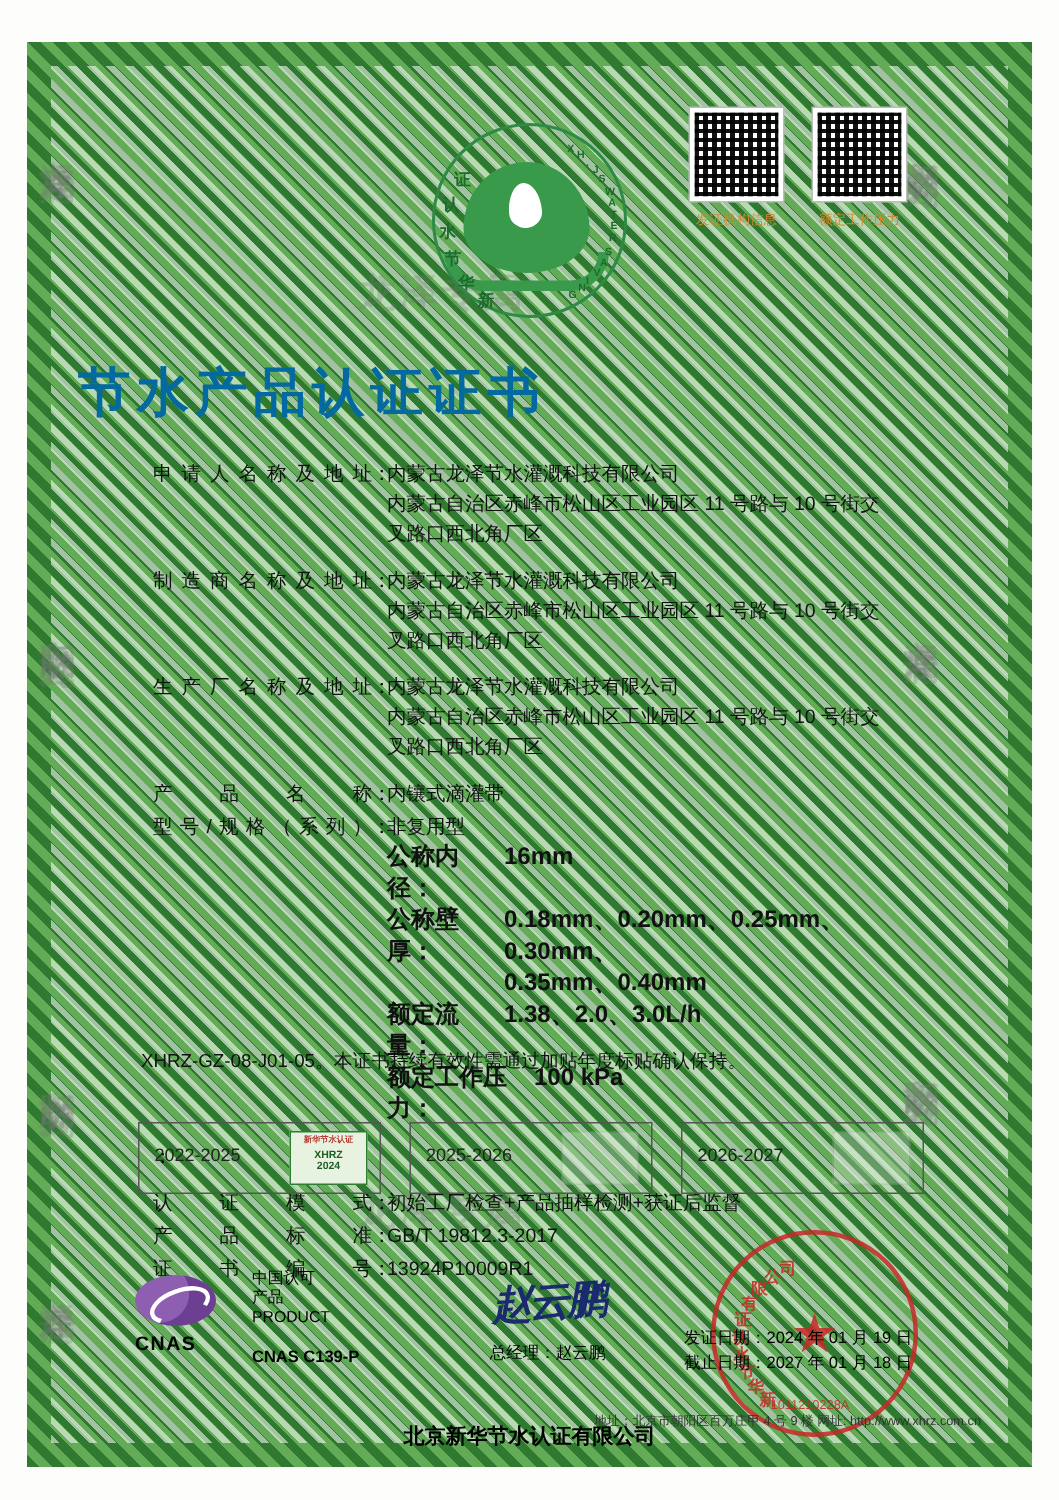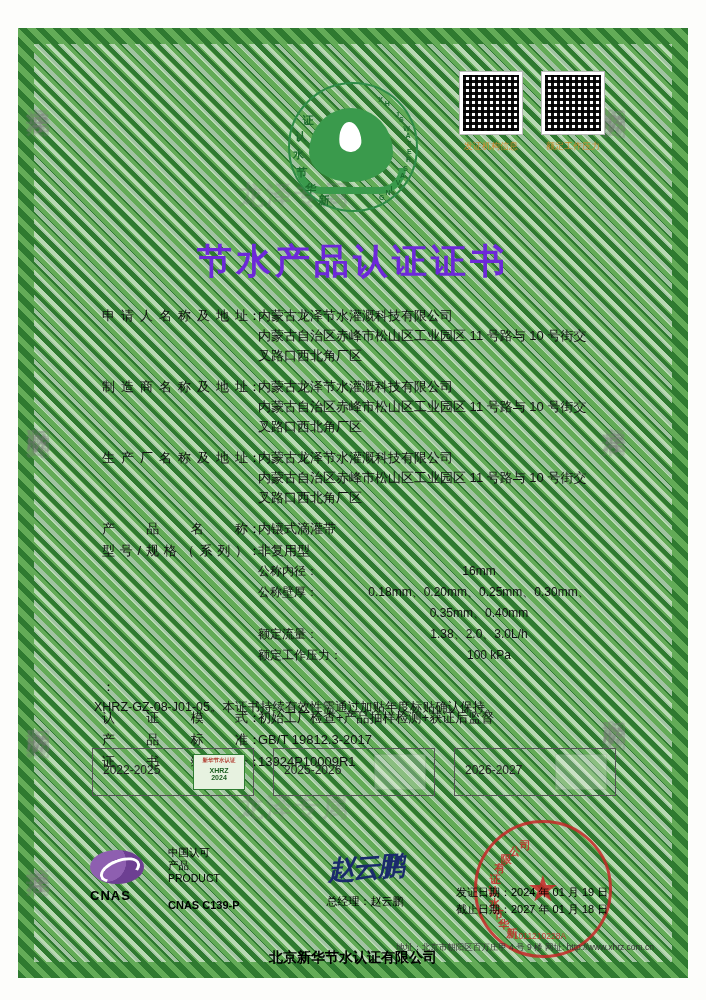--- a/index.html
+++ b/index.html
@@ -98,38 +98,38 @@
     background-blend-mode:multiply;
     border:3px solid #fff;
     outline:1px solid #bbb;
   }
   .qr-cap{
     margin-top:6px;font-size:9px;color:#d08a2e;text-align:center;
     font-family:"Liberation Sans", sans-serif;width:62px;
   }
   
   .title{
-    position:absolute;left:0;top:238px;width:602px;text-align:center;
-    font-size:35px;font-weight:bold;letter-spacing:4px;color:#6d28d9;
+    position:absolute;left:0;top:238px;width:602px;text-align:left;
+    font-size:35px;font-weight:bold;letter-spacing:4px;color:#0369a1;
     font-family:"Liberation Sans", sans-serif;
   }
   
   .fields{position:absolute;left:50px;top:305px;width:520px;}
   .row{display:flex;margin-bottom:2px;font-size:13px;line-height:20px;}
   .lbl{
     width:146px;text-align:justify;text-align-last:justify;
     flex:none;color:#111;
     font-family:"Liberation Sans", sans-serif;
   }
   .colon{width:10px;flex:none;text-align:center;}
   .val{flex:1;color:#111;font-family:"Liberation Sans", sans-serif;}
   .val .line{display:block;}
-  .spec-row{display:flex;font-size:12px;line-height:21px;}
+  .spec-row{display:flex;font-size:16px;line-height:21px;font-weight:bold;}
   .spec-k{width:78px;flex:none;font-family:"Liberation Sans", sans-serif;}
-  .spec-v{flex:1;font-family:"Liberation Sans", sans-serif;text-align:center;}
+  .spec-v{flex:1;font-family:"Liberation Sans", sans-serif;}
   .gap{height:9px;}
   
   .statement{
     position:absolute;left:50px;top:700px;width:520px;
     font-size:12.5px;line-height:19px;color:#111;
     font-family:"Liberation Sans", sans-serif;
   }
   
   .year-boxes{
     position:absolute;left:48px;top:748px;width:524px;

